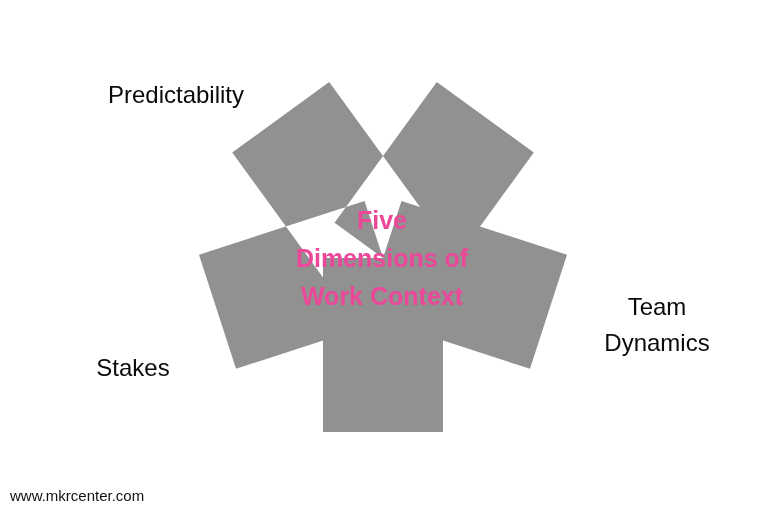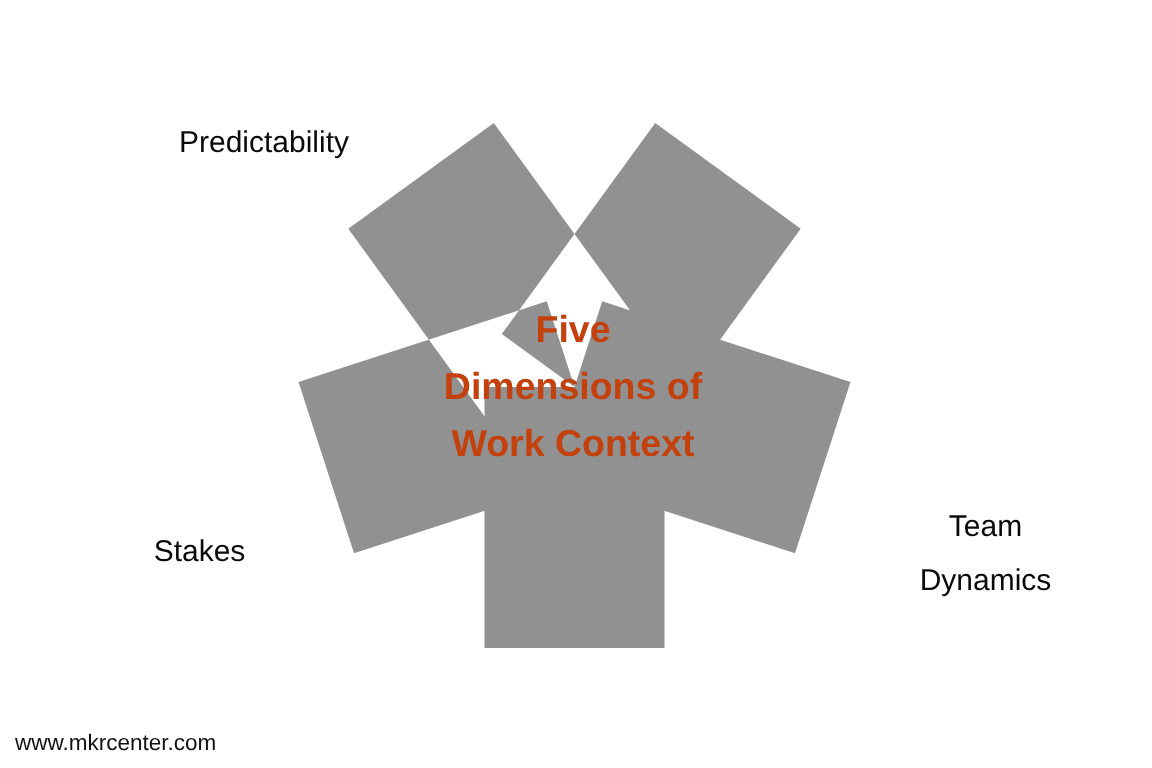--- a/index.html
+++ b/index.html
@@ -19,43 +19,43 @@
   .shape-layer {
     position: absolute;
     left: 0;
     top: 0;
     width: 768px;
     height: 512px;
   }
   .label {
     position: absolute;
     transform: translate(-50%, -50%);
-    font-size: 20px;
+    font-size: 24px;
     font-weight: 400;
     line-height: 36px;
     white-space: pre-line;
     text-align: center;
     color: #0a0a0a;
   }
   .label-top-left    { left: 176px; top: 95px;  }
   .label-top-right   { left: 606px; top: 95px;  }
   .label-left        { left: 133px; top: 324px; margin-top: 44px; }
-  .label-right       { left: 657px; top: 325px; margin-top: 44px; }
+  .label-right       { left: 657px; top: 325px; }
   .label-bottom      { left: 392px; top: 463px; white-space: nowrap; }
   .center-title {
     position: absolute;
     left: 382px;
     top: 258px;
     transform: translate(-50%, -50%);
     font-size: 25px;
     font-weight: 700;
     line-height: 38px;
     white-space: pre-line;
     text-align: center;
-    color: #c2410c;
+    color: #ec4899;
   }
   .watermark {
     position: absolute;
     left: 10px;
     top: 487px;
     font-size: 15px;
     font-weight: 400;
     color: #111111;
   }
 </style>

